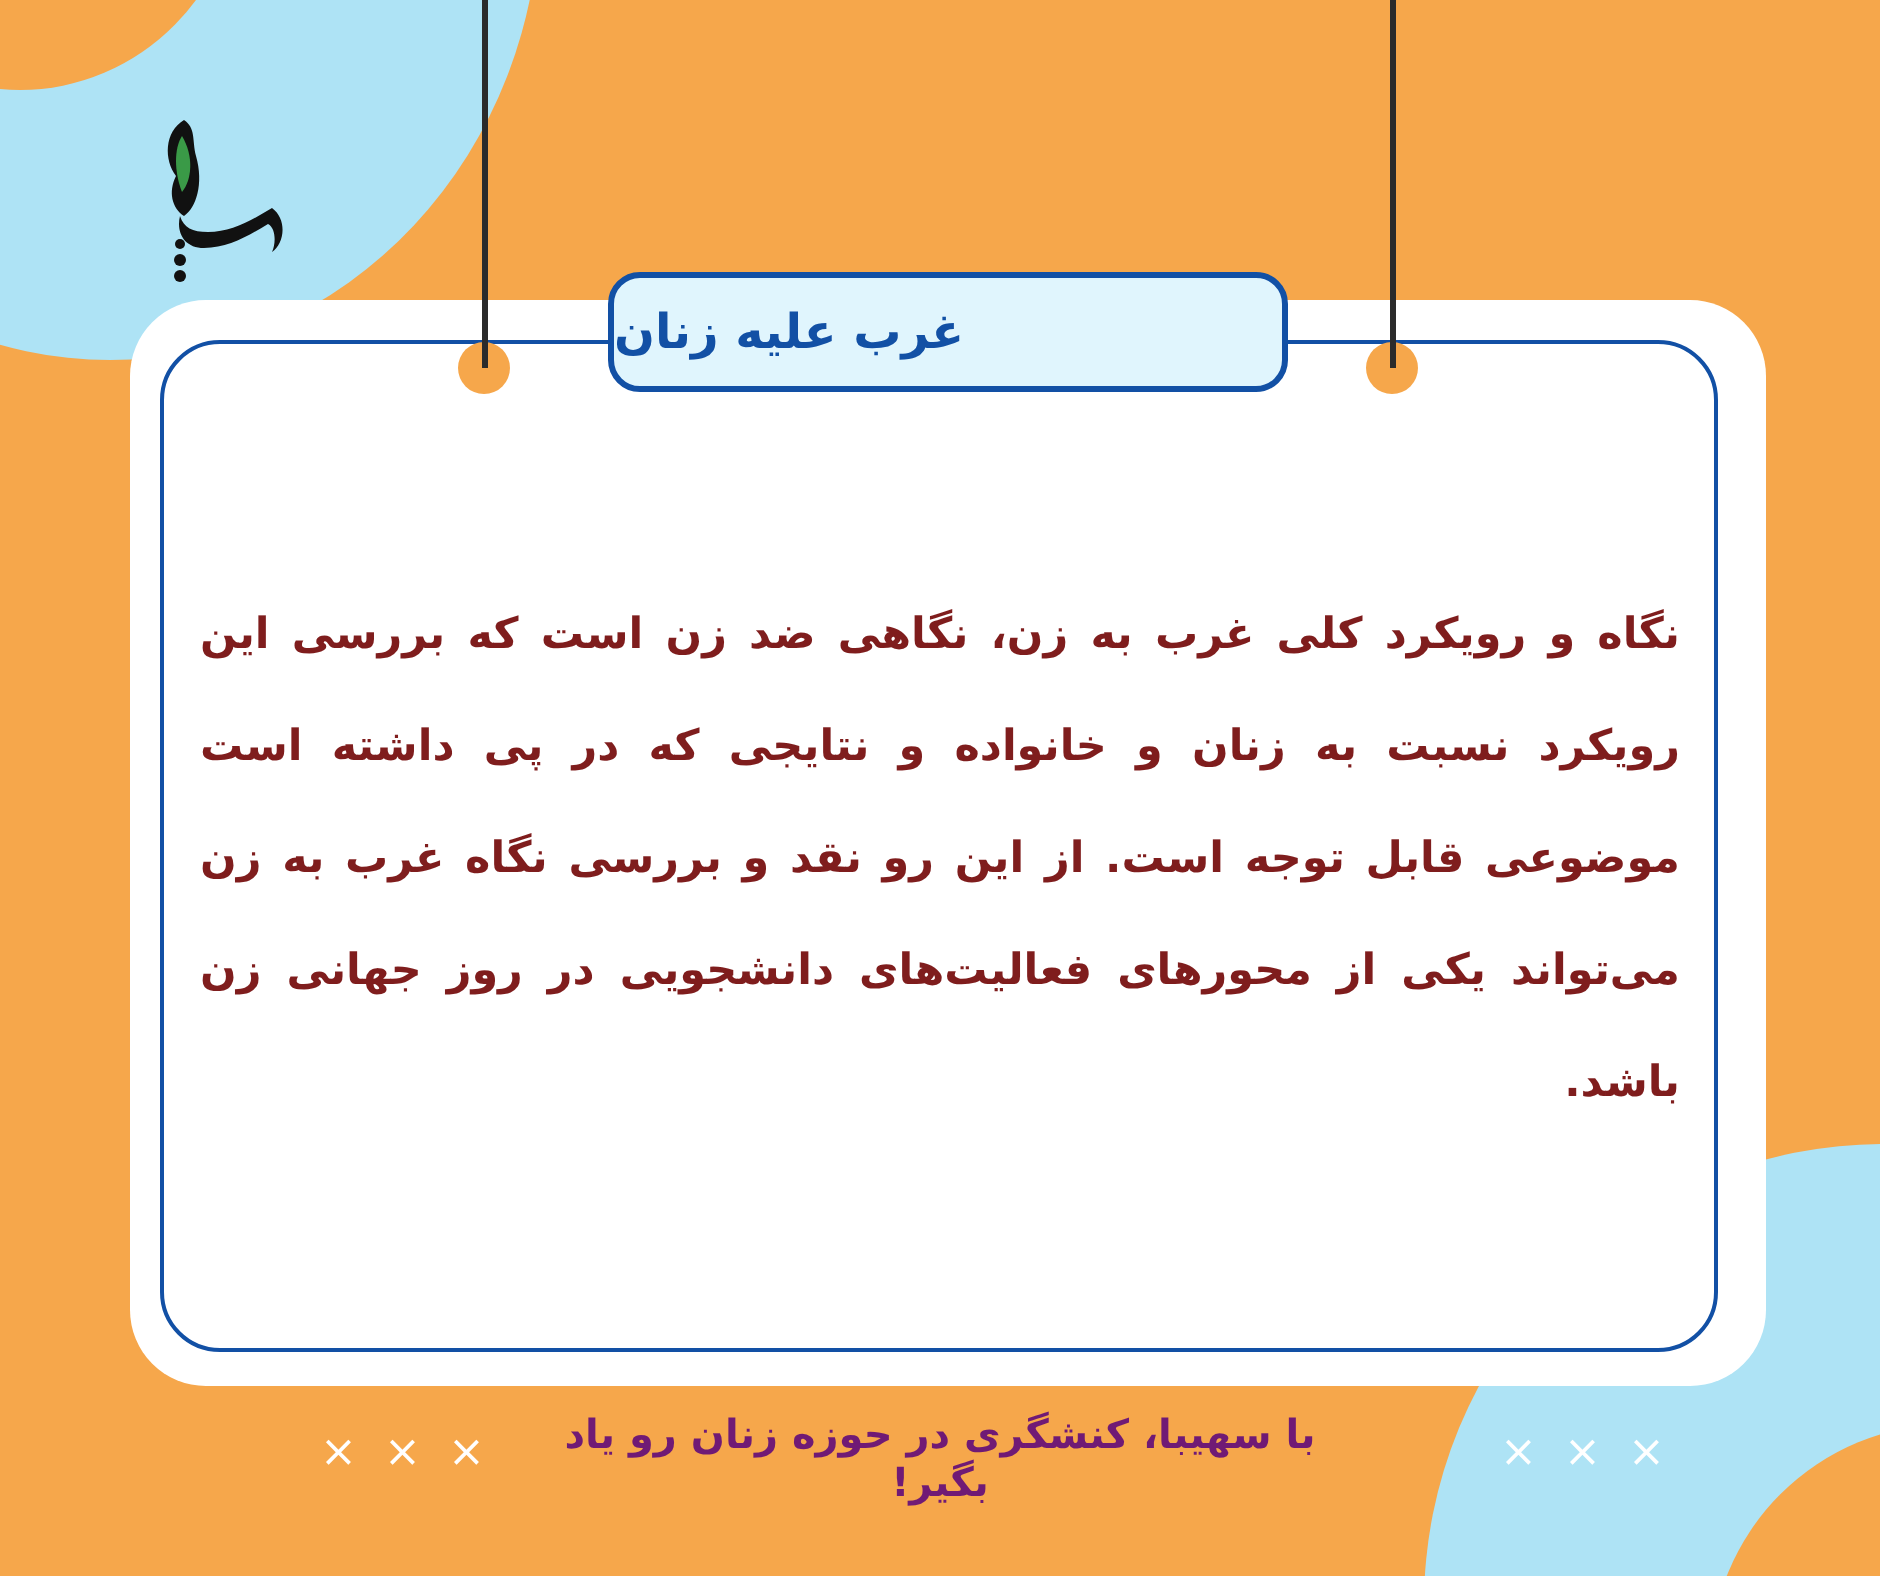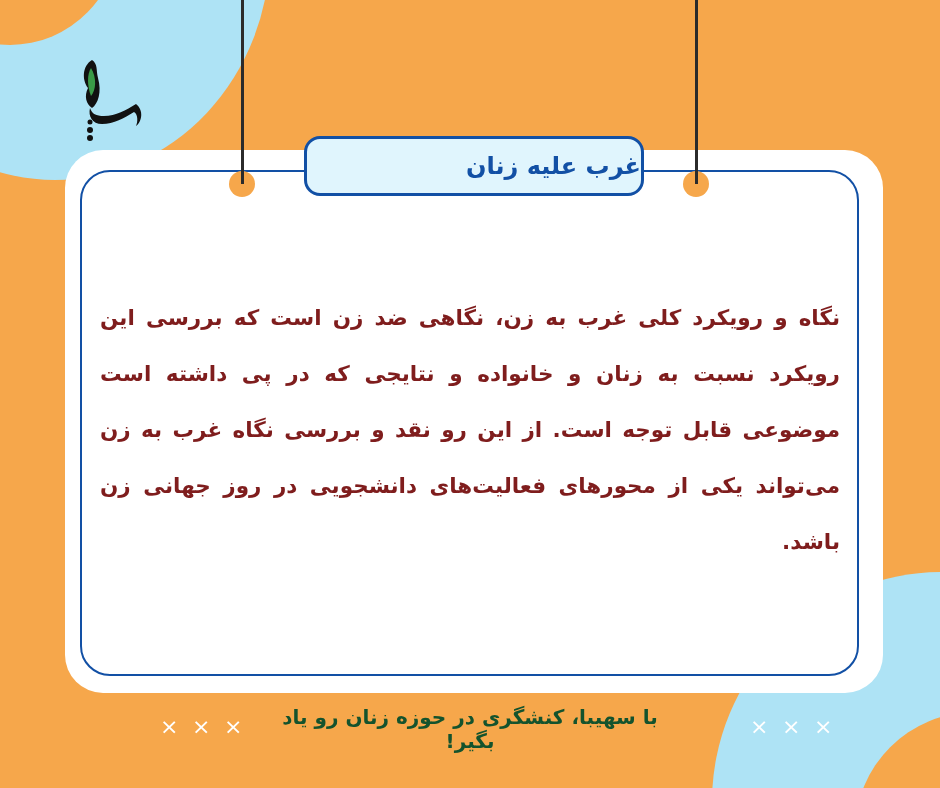--- a/index.html
+++ b/index.html
@@ -31,35 +31,35 @@
     position: absolute; left: 65px; top: 150px; width: 818px; height: 543px;
     background: #ffffff; border-radius: 38px;
   }
   .card-inner {
     position: absolute; left: 80px; top: 170px; width: 779px; height: 506px;
     border: 2px solid #1250A5; border-radius: 30px; box-sizing: border-box;
   }
   .title-pill {
     position: absolute; left: 304px; top: 136px; width: 340px; height: 60px;
     background: #E0F5FD; border: 3px solid #1250A5; border-radius: 16px;
-    box-sizing: border-box; display: flex; align-items: center; justify-content: flex-end;
+    box-sizing: border-box; display: flex; align-items: center; justify-content: flex-start;
   }
   .title-pill span {
     color: #1250A5; font-size: 24px; font-weight: bold;
     font-family: "DejaVu Sans", sans-serif;
   }
   .body-text {
     position: absolute; left: 100px; top: 290px; width: 740px;
     direction: rtl; text-align: justify;
     font-size: 21.5px; line-height: 56px; font-weight: bold; color: #7f1d1d;
     font-family: "DejaVu Sans", sans-serif;
   }
   .tagline {
     position: absolute; left: 260px; top: 705px; width: 420px; text-align: center;
-    direction: rtl; font-size: 20px; font-weight: bold; color: #14532d;
+    direction: rtl; font-size: 20px; font-weight: bold; color: #701a75;
     font-family: "DejaVu Sans", sans-serif;
   }
   .site {
     position: absolute; left: 330px; top: 748px; width: 280px; text-align: center;
     font-size: 18px; font-weight: bold; letter-spacing: 6px; color: #2a2a2a;
     font-family: "DejaVu Sans", sans-serif;
     margin-top: 44px;
   }
   .xs {
     position: absolute; display: flex; gap: 14px; color: #ffffff;

